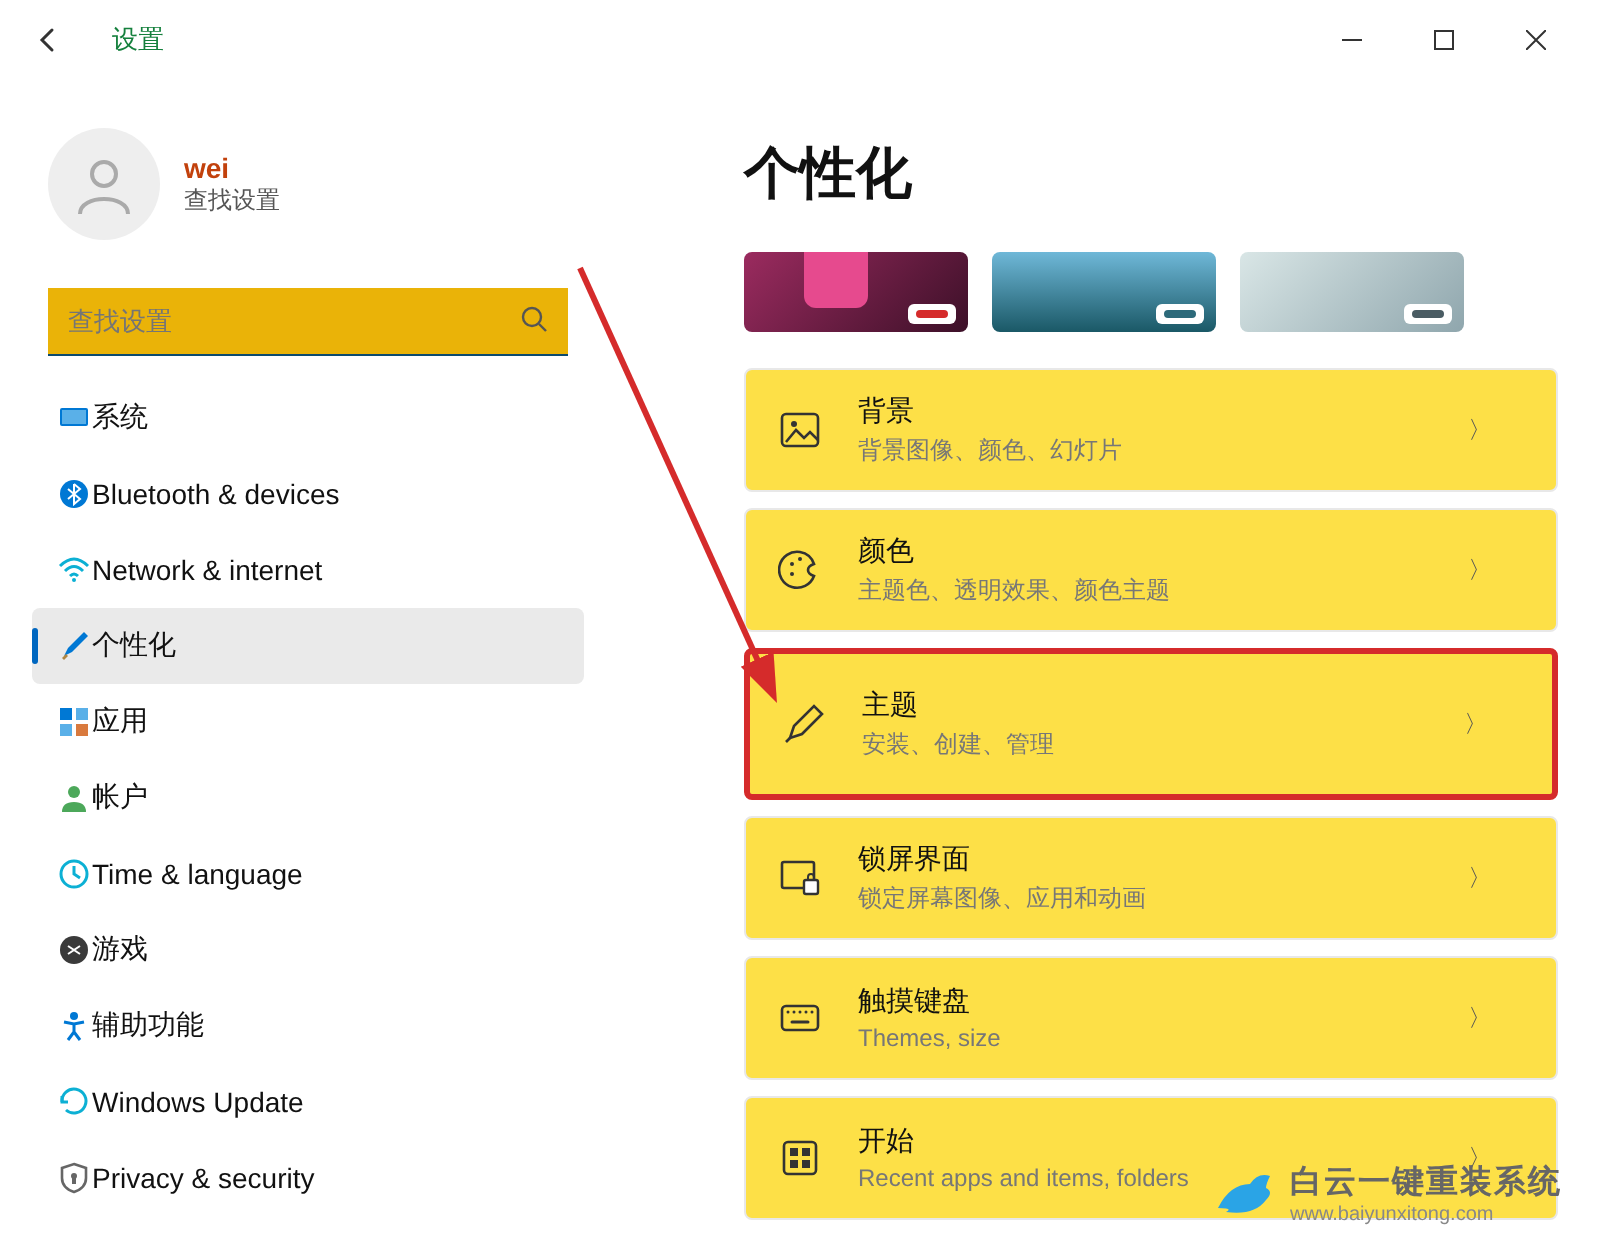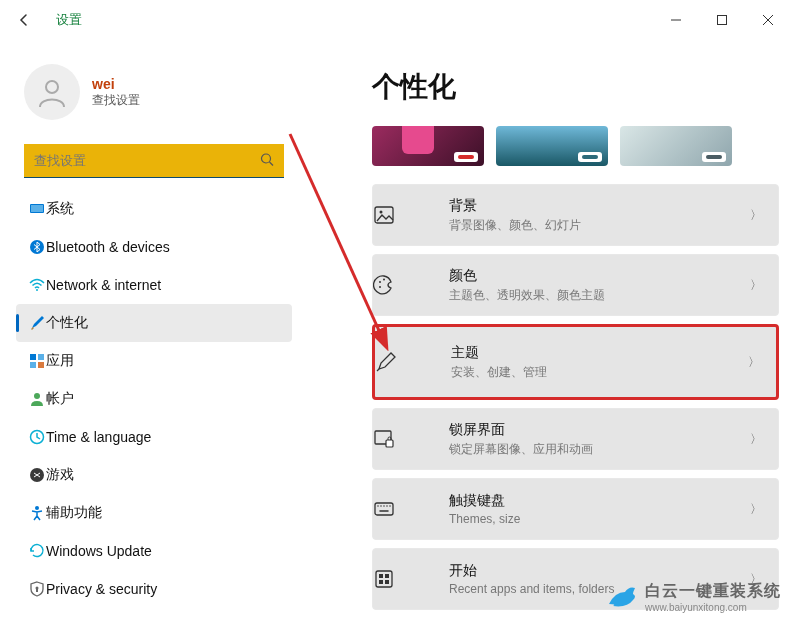--- a/index.html
+++ b/index.html
@@ -103,29 +103,28 @@
 .thumb3 { background: linear-gradient(135deg, #d9e6e6 0%, #8fa6ad 100%); }
 .swatch {
   position: absolute; right: 6px; bottom: 4px;
   width: 24px; height: 10px; border-radius: 3px;
   background: #fff;
   display: flex; align-items: center; justify-content: center;
 }
 .swatch-inner { width: 16px; height: 4px; border-radius: 2px; }
 
 .card {
-  background: #e5e5e5;
+  background: #fde047;
   border: 1px solid #e8e8e8;
   border-radius: 4px;
   height: 62px;
-  padding: 0 0;
+  padding: 0 16px;
   margin-bottom: 8px;
   display: flex; align-items: center;
   cursor: pointer;
-  gap: 36px;
 }
 .card.highlight {
   border: 3px solid #d52b2b;
   height: 76px;
 }
 .chev-box {
   width: 44px;
   display: flex; align-items: center; justify-content: center;
 }
 .card-icon {

